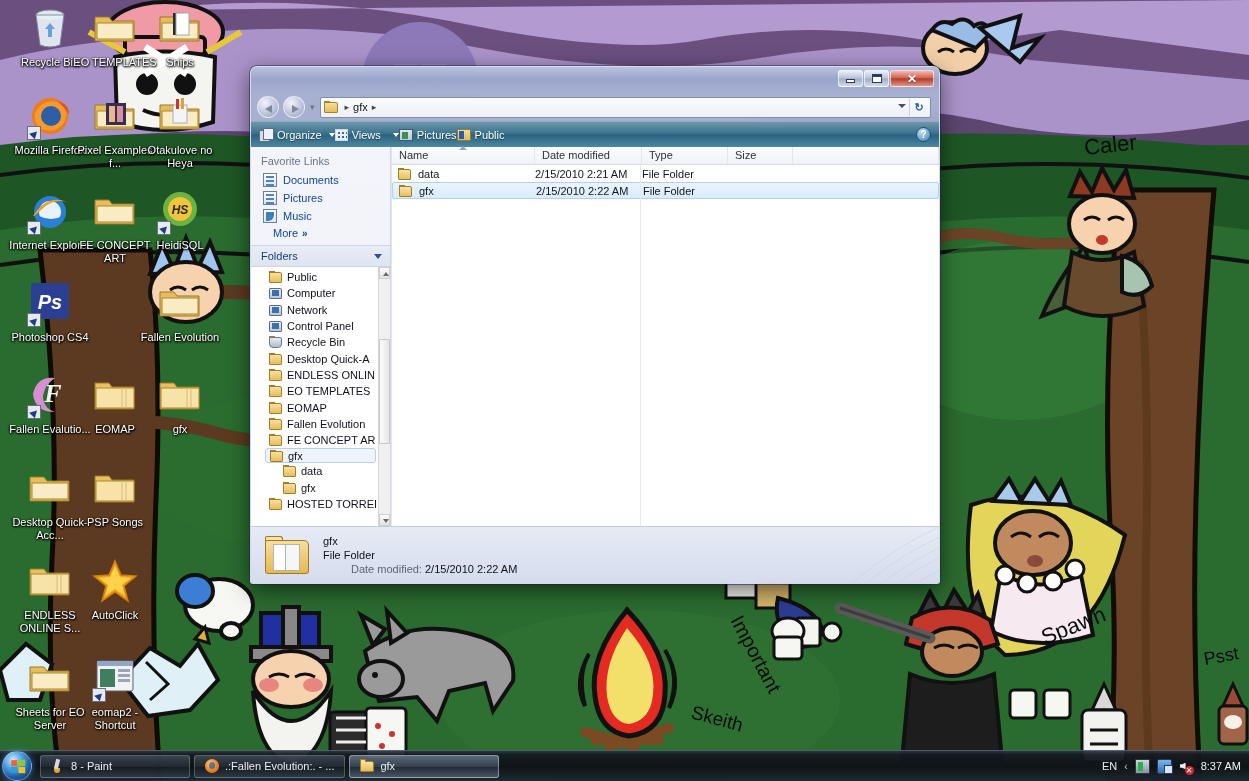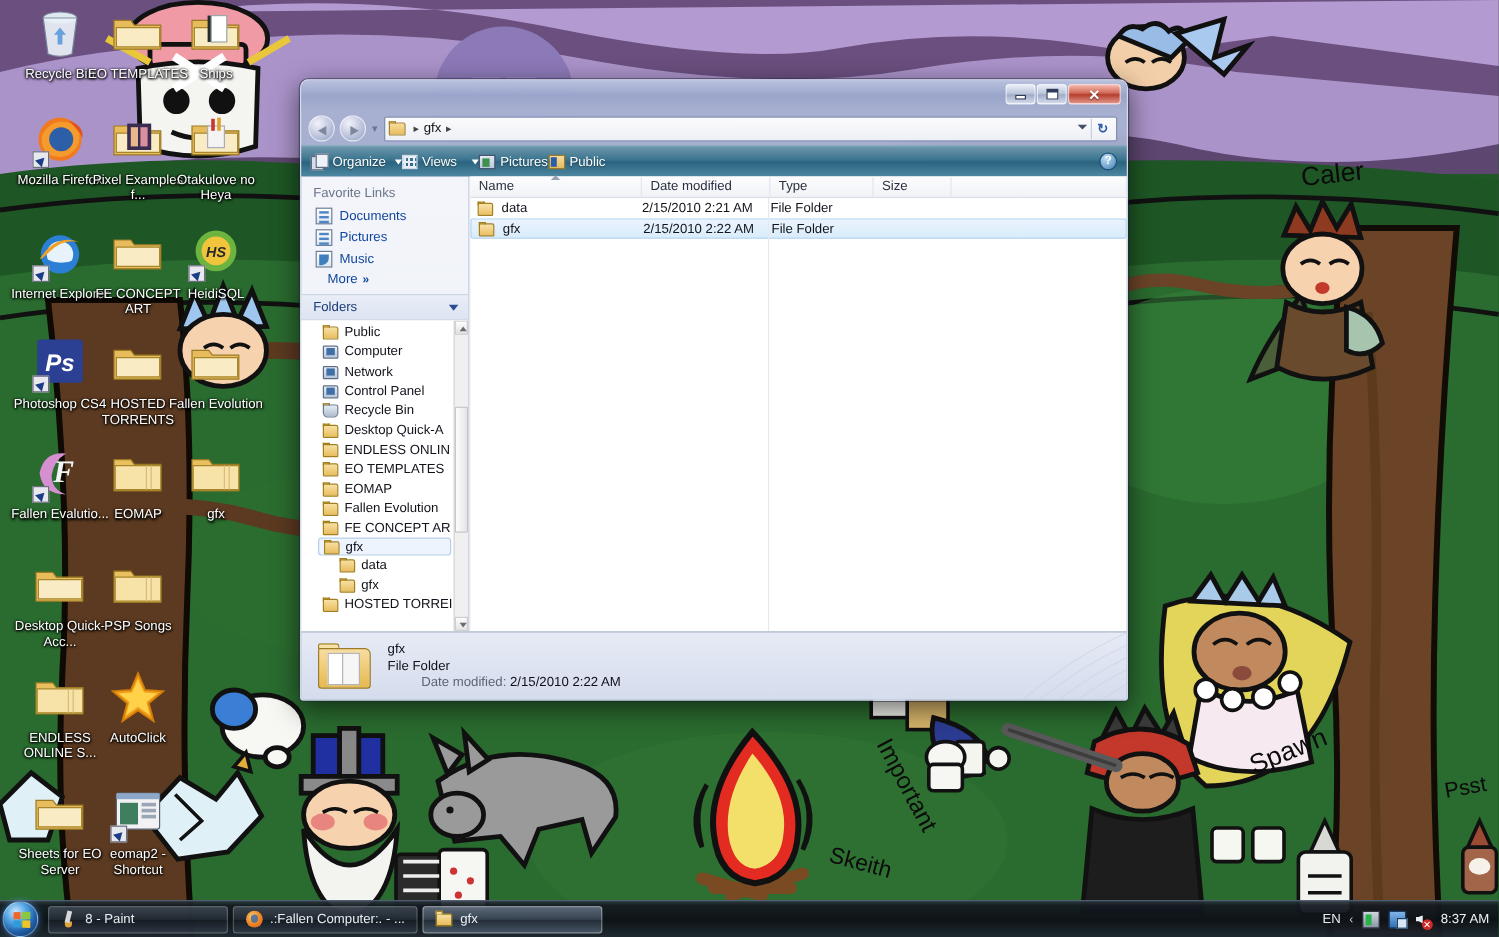--- a/index.html
+++ b/index.html
@@ -489,27 +489,20 @@
         </svg><span class="shortcut-arrow"></span></div>
                  <div class="lbl">HeidiSQL</div>
     </div>
     <div class="desk-icon" style="left: 5px; top: 280px;">
       <div class="ico"><svg width="46" height="46" viewBox="0 0 46 46">
           <rect x="4" y="3" width="38" height="36" rx="3" fill="#2b3f93"></rect>
           <text x="23" y="29" font-family="Liberation Sans, sans-serif" font-size="20" font-weight="bold" fill="#fff" text-anchor="middle">Ps</text>
         </svg><span class="shortcut-arrow"></span></div>
                  <div class="lbl">Photoshop CS4</div>
     </div>
-    <div class="desk-icon" style="left: 70px; top: 280px;">
-      <div class="ico"><svg width="46" height="46" viewBox="0 0 46 46">
-          <path d="M3 12 h14 l3 4 h22 v20 H3 Z" fill="#e8bc5c" stroke="#9a7a22"></path>
-          <path d="M5 18 h36 v16 H5 Z" fill="#f9ecc4" stroke="#a8872c"></path>
-        </svg></div>
-                 <div class="lbl">HOSTED TORRENTS</div>
-    </div>
     <div class="desk-icon" style="left: 135px; top: 280px;">
       <div class="ico"><svg width="46" height="46" viewBox="0 0 46 46">
           <path d="M3 12 h14 l3 4 h22 v20 H3 Z" fill="#e8bc5c" stroke="#9a7a22"></path>
           <path d="M5 18 h36 v16 H5 Z" fill="#f9ecc4" stroke="#a8872c"></path>
         </svg></div>
                  <div class="lbl">Fallen Evolution</div>
     </div>
     <div class="desk-icon" style="left: 5px; top: 372px;">
       <div class="ico"><svg width="46" height="46" viewBox="0 0 46 46">
           <path d="M6 22 Q10 4 28 6 Q18 12 16 24 Q16 36 28 40 Q8 40 6 22Z" fill="#d68fd0"></path>
@@ -851,21 +844,21 @@
         <span class="br"></span>
     </div>
   </div>
   <div class="tasks" id="task-buttons">
       <div class="taskbtn">
         <span class="tb-ico paint"></span>
                  <span>8 - Paint</span>
       </div>
       <div class="taskbtn">
         <span class="tb-ico ff"></span>
-                 <span>.:Fallen Computer:. - ...</span>
+                 <span>.:Fallen Evolution:. - ...</span>
       </div>
       <div class="taskbtn active">
         <span class="tb-ico fold">
           <span class="fb"></span>
           <span class="ft"></span>
         </span>
                  <span>gfx</span>
       </div>
     </div>
   <div class="tray">

